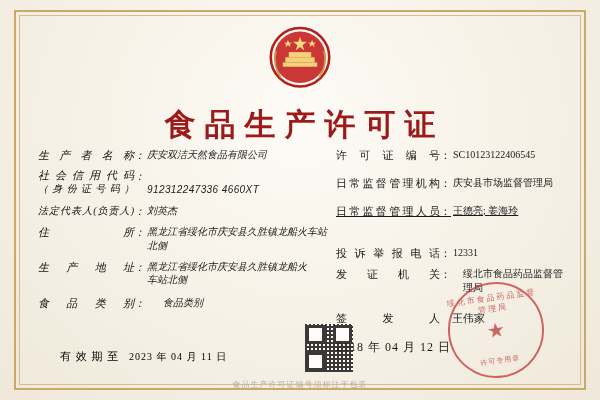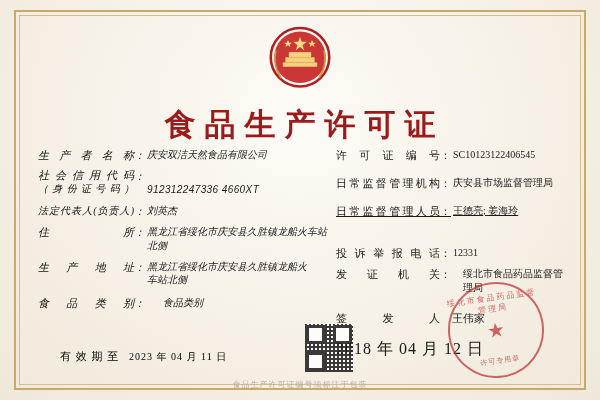--- a/index.html
+++ b/index.html
@@ -87,21 +87,21 @@
   .rcolon{width:9px;flex:none;text-align:center;}
   .rval{flex:1;padding-left:4px;font-size:10px;}
 
   
   .sign-row{
     display:flex;margin-top:16px;line-height:14px;
   }
   .sign-label{width:104px;flex:none;text-align:justify;text-align-last:justify;font-size:11px;}
   .sign-val{flex:1;padding-left:12px;font-size:11px;position:relative;}
   .date-row{
-    display:flex;margin-top:14px;font-size:16px;letter-spacing:1px;
+    display:flex;margin-top:14px;font-size:12px;letter-spacing:1px;
   }
   
   .seal{
     position:absolute;right:56px;top:282px;
     width:92px;height:92px;
     border:2px solid #c03030;
     border-radius:50%;
     opacity:.72;
     color:#c03030;
     transform:rotate(-8deg);

